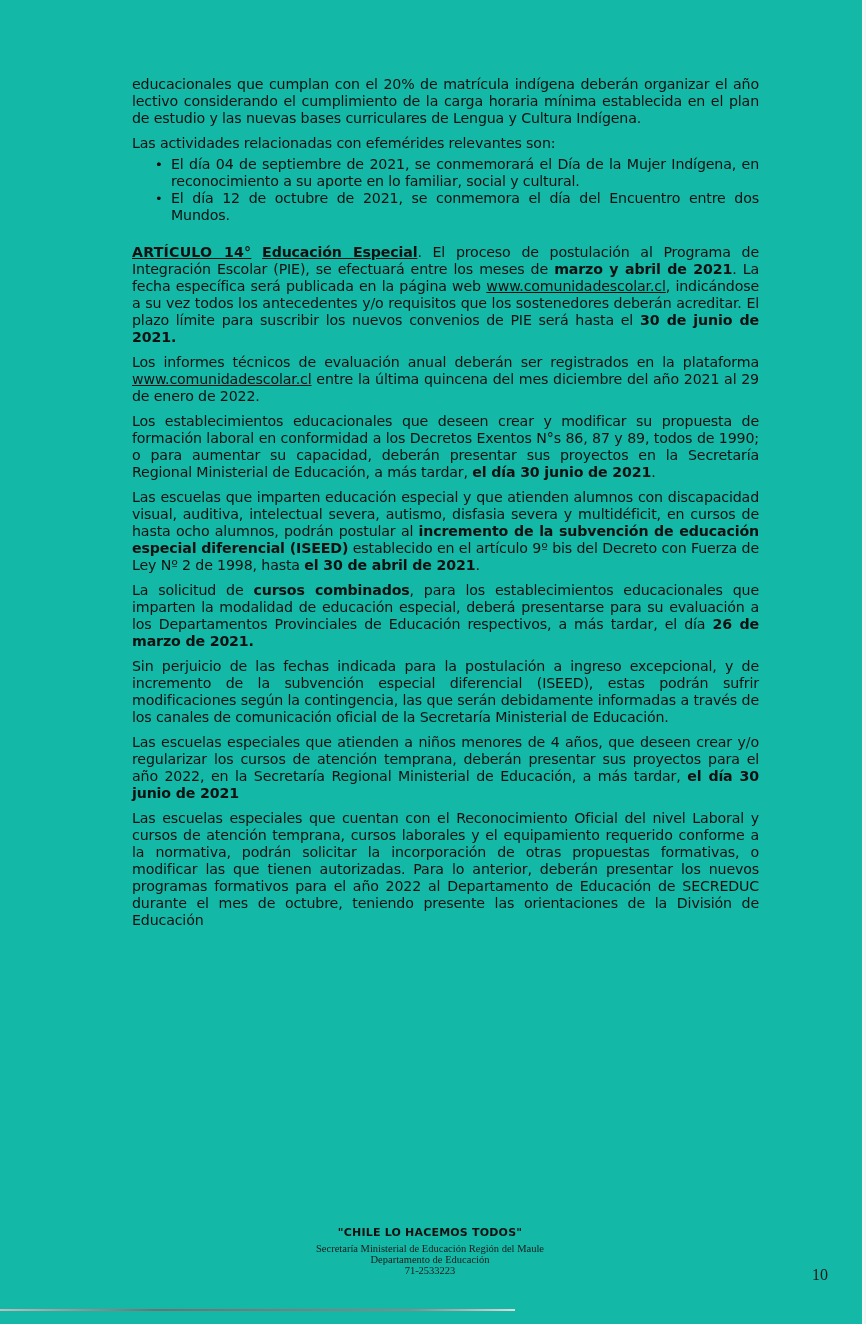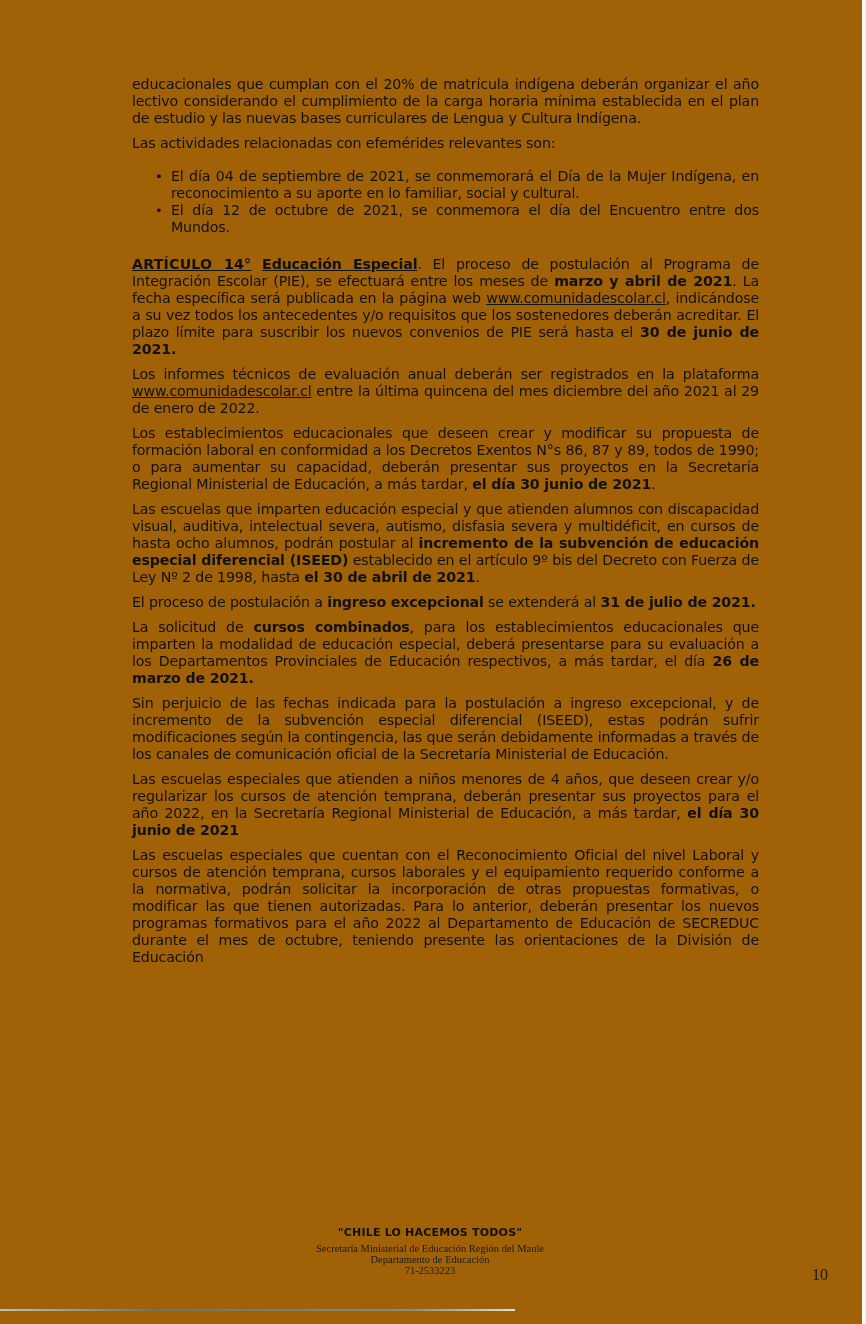--- a/index.html
+++ b/index.html
@@ -12,21 +12,21 @@
       height: 1324px;
       position: relative;
       overflow: hidden;
       color: #111111;
       font-family: "DejaVu Sans", sans-serif;
     }
     .page {
       position: absolute;
       left: 0; top: 0;
       width: 866px; height: 1324px;
-      background: #a16207;
+      background: #14b8a6;
     }
     .page-edge {
       position: absolute;
       right: 0; top: 0;
       width: 4px; height: 1324px;
       background: linear-gradient(to right, #ffffff, #f1f1f1);
     }
     .content {
       position: absolute;
       left: 132px;
@@ -104,21 +104,21 @@
 </head>
 <body>
 
 <div class="page">
   <div class="page-edge"></div>
 
   <div class="content">
 
     <p>educacionales que cumplan con el 20% de matrícula indígena deberán organizar el año lectivo considerando el cumplimiento de la carga horaria mínima establecida en el plan de estudio y las nuevas bases curriculares de Lengua y Cultura Indígena.</p>
 
-    <p style="margin-bottom:16px;">Las actividades relacionadas con efemérides relevantes son:</p>
+    <p style="margin-bottom:4px;">Las actividades relacionadas con efemérides relevantes son:</p>
 
     <ul class="bullets">
       <li>
         <span class="bullet-icon">•</span>
       </li>
       <li>
         <span class="bullet-icon">•</span>
         <span>El día 04 de septiembre de 2021, se conmemorará el Día de la Mujer Indígena, en reconocimiento a su aporte en lo familiar, social y cultural.</span>
       </li>
       <li>
@@ -128,21 +128,20 @@
     </ul>
 
     <p><b class="article-title">ARTÍCULO 14°</b> <b><u>Educación Especial</u></b><span>. El proceso de postulación al Programa de Integración Escolar (PIE), se efectuará entre los meses de </span><b>marzo y abril de 2021</b><span>. La fecha específica será publicada en la página web </span><span class="link">www.comunidadescolar.cl</span><span>, indicándose a su vez todos los antecedentes y/o requisitos que los sostenedores deberán acreditar. El plazo límite para suscribir los nuevos convenios de PIE será hasta el </span><b>30 de junio de 2021.</b></p>
 
     <p><span>Los informes técnicos de evaluación anual deberán ser registrados en la plataforma </span><span class="link">www.comunidadescolar.cl</span><span> entre la última quincena del mes diciembre del año 2021 al 29 de enero de 2022.</span></p>
 
     <p><span>Los establecimientos educacionales que deseen crear y modificar su propuesta de formación laboral en conformidad a los Decretos Exentos N°s 86, 87 y 89, todos de 1990; o para aumentar su capacidad, deberán presentar sus proyectos en la Secretaría Regional Ministerial de Educación, a más tardar, </span><b>el día 30 junio de 2021</b><span>.</span></p>
 
     <p><span>Las escuelas que imparten educación especial y que atienden alumnos con discapacidad visual, auditiva, intelectual severa, autismo, disfasia severa y multidéficit, en cursos de hasta ocho alumnos, podrán postular al </span><b>incremento de la subvención de educación especial diferencial (ISEED)</b><span> establecido en el artículo 9º bis del Decreto con Fuerza de Ley Nº 2 de 1998, hasta </span><b>el 30 de abril de 2021</b><span>.</span></p>
 
-    <p><span>El proceso de postulación a </span><b>ingreso excepcional</b><span> se extenderá al </span><b>31 de julio de 2021.</b></p>
 
     <p><span>La solicitud de </span><b>cursos combinados</b><span>, para los establecimientos educacionales que imparten la modalidad de educación especial, deberá presentarse para su evaluación a los Departamentos Provinciales de Educación respectivos, a más tardar, el día </span><b>26 de marzo de 2021.</b></p>
 
     <p>Sin perjuicio de las fechas indicada para la postulación a ingreso excepcional, y de incremento de la subvención especial diferencial (ISEED), estas podrán sufrir modificaciones según la contingencia, las que serán debidamente informadas a través de los canales de comunicación oficial de la Secretaría Ministerial de Educación.</p>
 
     <p><span>Las escuelas especiales que atienden a niños menores de 4 años, que deseen crear y/o regularizar los cursos de atención temprana, deberán presentar sus proyectos para el año 2022, en la Secretaría Regional Ministerial de Educación, a más tardar, </span><b>el día 30 junio de 2021</b></p>
 
     <p>Las escuelas especiales que cuentan con el Reconocimiento Oficial del nivel Laboral y cursos de atención temprana, cursos laborales y el equipamiento requerido conforme a la normativa, podrán solicitar la incorporación de otras propuestas formativas, o modificar las que tienen autorizadas. Para lo anterior, deberán presentar los nuevos programas formativos para el año 2022 al Departamento de Educación de SECREDUC durante el mes de octubre, teniendo presente las orientaciones de la División de Educación</p>
   </div>
 

